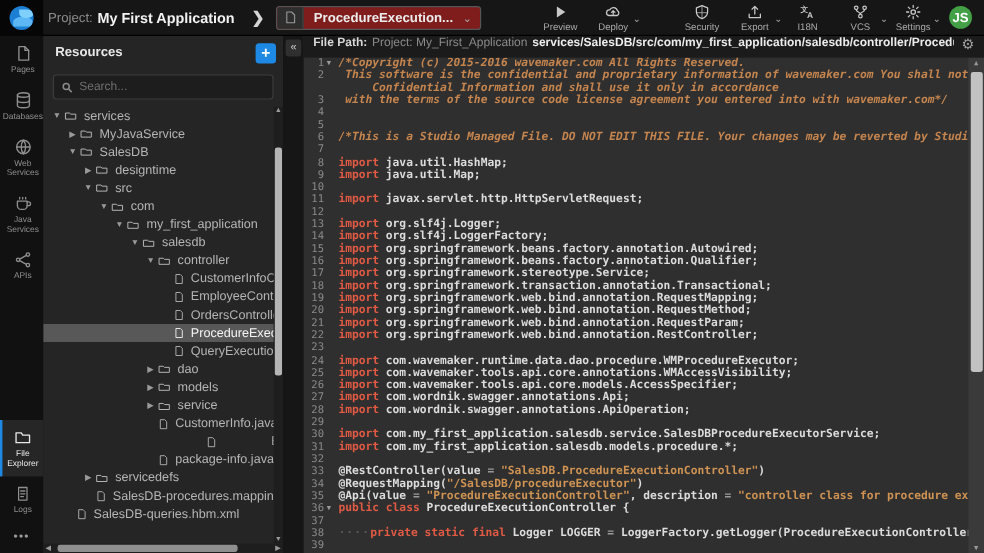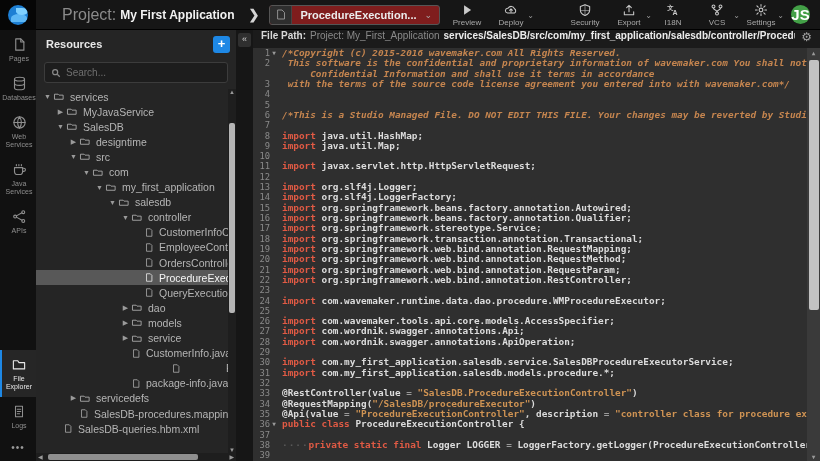--- a/index.html
+++ b/index.html
@@ -10,38 +10,38 @@
   
   .topbar { position:absolute; left:0; top:0; width:820px; height:30px;
     background:#161616; display:flex; align-items:center; border-bottom:1px solid #000; }
   .logo-box { width:36px; height:30px; background:#060606; display:flex;
     align-items:center; justify-content:center; flex:0 0 36px; }
   .logo-circle { width:20px; height:20px; border-radius:50%; background:#1d7fd4; position:relative; overflow:hidden; }
   .logo-circle:before { content:""; position:absolute; left:3px; top:9px; width:16px; height:8px;
     background:#5db7f5; border-radius:60% 60% 0 0; }
   .logo-circle:after { content:""; position:absolute; left:8px; top:3px; width:12px; height:7px;
     background:#7fd0ff; border-radius:0 60% 60% 60%; }
-  .proj-label { color:#8b8b8b; font-size:16px; margin-left:26px; }
+  .proj-label { color:#8b8b8b; font-size:11px; margin-left:4px; }
   .proj-name { color:#f2f2f2; font-size:12px; font-weight:bold; margin-left:4px; }
   .tb-chevron { color:#d5d5d5; font-size:13px; margin:0 10px 0 14px; font-weight:bold; }
   .file-select { display:flex; align-items:center; border:1px solid #555; border-radius:3px;
     height:20px; background:#7f1d1d; overflow:hidden; cursor:pointer; }
   .file-select .fsicon { width:22px; height:20px; background:#2e2e2e; display:flex;
     align-items:center; justify-content:center; border-right:1px solid #444; }
   .file-select .fstext { color:#ececec; font-size:11px; font-weight:bold; padding:0 8px; }
   .file-select .fscaret { color:#aaa; font-size:9px; padding-right:7px; }
   .tb-spacer { flex:1; }
   .tb-btn { display:flex; flex-direction:column; align-items:center; justify-content:center;
     min-width:34px; margin:0 5px; cursor:pointer; color:#c9c9c9; position:relative; }
   .tb-btn .bicon { height:14px; display:flex; align-items:center; justify-content:center; }
   .tb-btn .blabel { font-size:8px; color:#a9a9a9; margin-top:1px; white-space:nowrap; }
   .tb-btn .bcaret { position:absolute; right:-6px; top:8px; font-size:8px; color:#9a9a9a; }
   .tools-group { display:flex; align-items:center; margin-left:30px; }
   .avatar { width:19px; height:19px; border-radius:50%; background:#43a047; color:#fff;
-    font-size:15px; font-weight:bold; display:flex; align-items:center; justify-content:center;
+    font-size:11px; font-weight:bold; display:flex; align-items:center; justify-content:center;
     margin:0 10px 0 8px; cursor:pointer; }
 
   
   .rail { position:absolute; left:0; top:30px; width:36px; height:431px; background:#111;
     display:flex; flex-direction:column; }
   .rail-item { width:36px; padding:7px 0 6px; display:flex; flex-direction:column; align-items:center;
     color:#8f8f8f; cursor:pointer; border-left:2px solid transparent; }
   .rail-item .rlabel { font-size:7px; margin-top:3px; text-align:center; line-height:8px; }
   .rail-item.active { background:#262626; border-left:2px solid #1e88e5; color:#e8e8e8; }
   .rail-spacer { flex:1; }
@@ -544,21 +544,21 @@
               <span class="gnum">2</span>
               <span class="gfold"></span>
             </span>
             <span class="code-text"><span class="tk-c"> This software is the confidential and proprietary information of wavemaker.com You shall not disclose such</span></span>
           </div>
           <div class="code-row">
             <span class="gutter">
               <span class="gnum"></span>
               <span class="gfold"></span>
             </span>
-            <span class="code-text"><span class="tk-c">     Confidential Information and shall use it terms in accordance</span></span>
+            <span class="code-text"><span class="tk-c">     Confidential Information and shall use it only in accordance</span></span>
           </div>
           <div class="code-row">
             <span class="gutter">
               <span class="gnum">3</span>
               <span class="gfold"></span>
             </span>
             <span class="code-text"><span class="tk-c"> with the terms of the source code license agreement you entered into with wavemaker.com*/</span></span>
           </div>
           <div class="code-row">
             <span class="gutter">
@@ -704,20 +704,21 @@
               <span class="gnum">24</span>
               <span class="gfold"></span>
             </span>
             <span class="code-text"><span class="tk-k">import </span><span class="tk-p">com.wavemaker.runtime.data.dao.procedure.WMProcedureExecutor;</span></span>
           </div>
           <div class="code-row">
             <span class="gutter">
               <span class="gnum">25</span>
               <span class="gfold"></span>
             </span>
+            <span class="code-text"><span class="tk-k">import </span><span class="tk-p">com.wavemaker.tools.api.core.annotations.WMAccessVisibility;</span></span>
           </div>
           <div class="code-row">
             <span class="gutter">
               <span class="gnum">26</span>
               <span class="gfold"></span>
             </span>
             <span class="code-text"><span class="tk-k">import </span><span class="tk-p">com.wavemaker.tools.api.core.models.AccessSpecifier;</span></span>
           </div>
           <div class="code-row">
             <span class="gutter">

